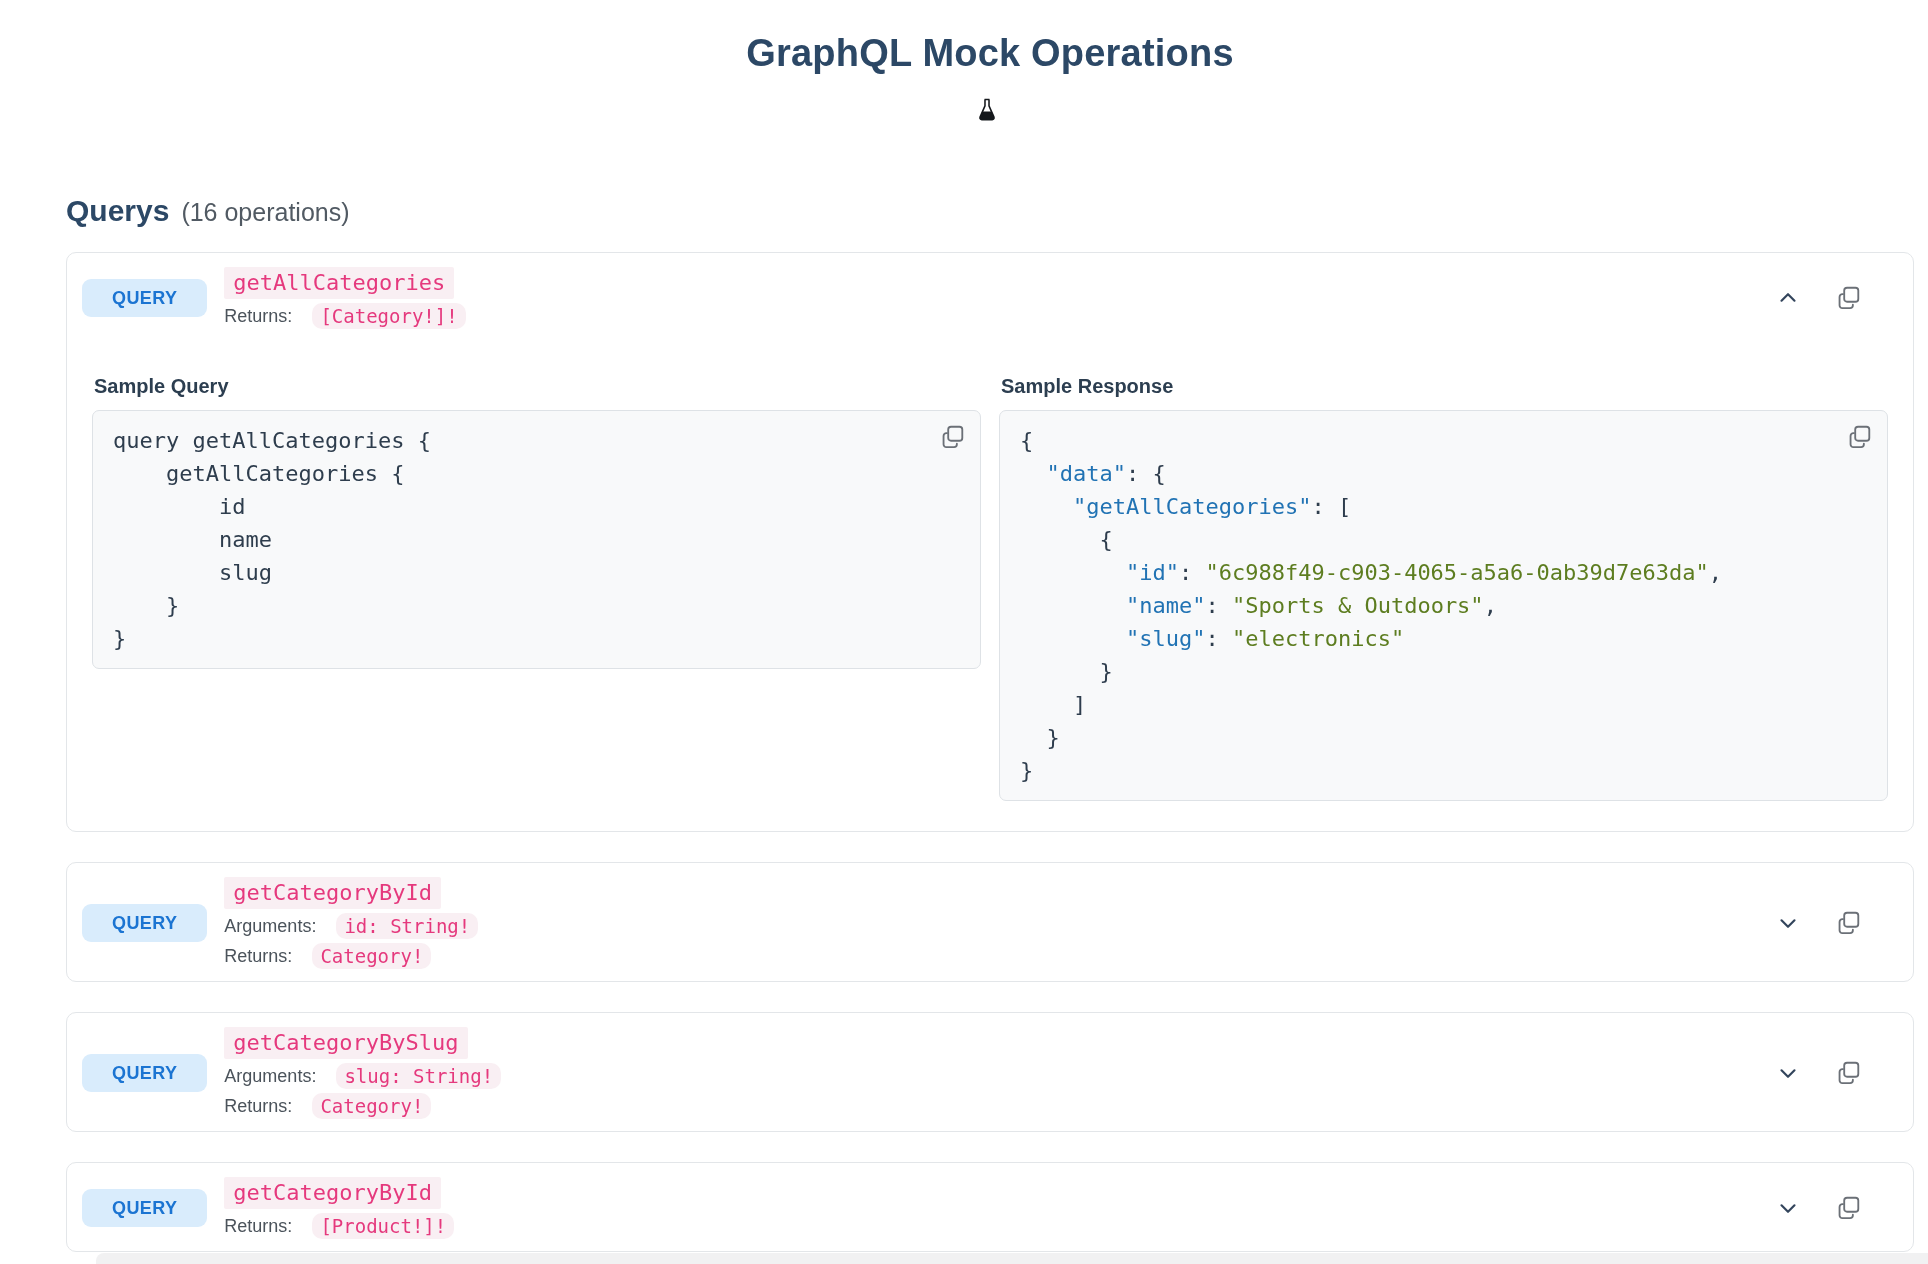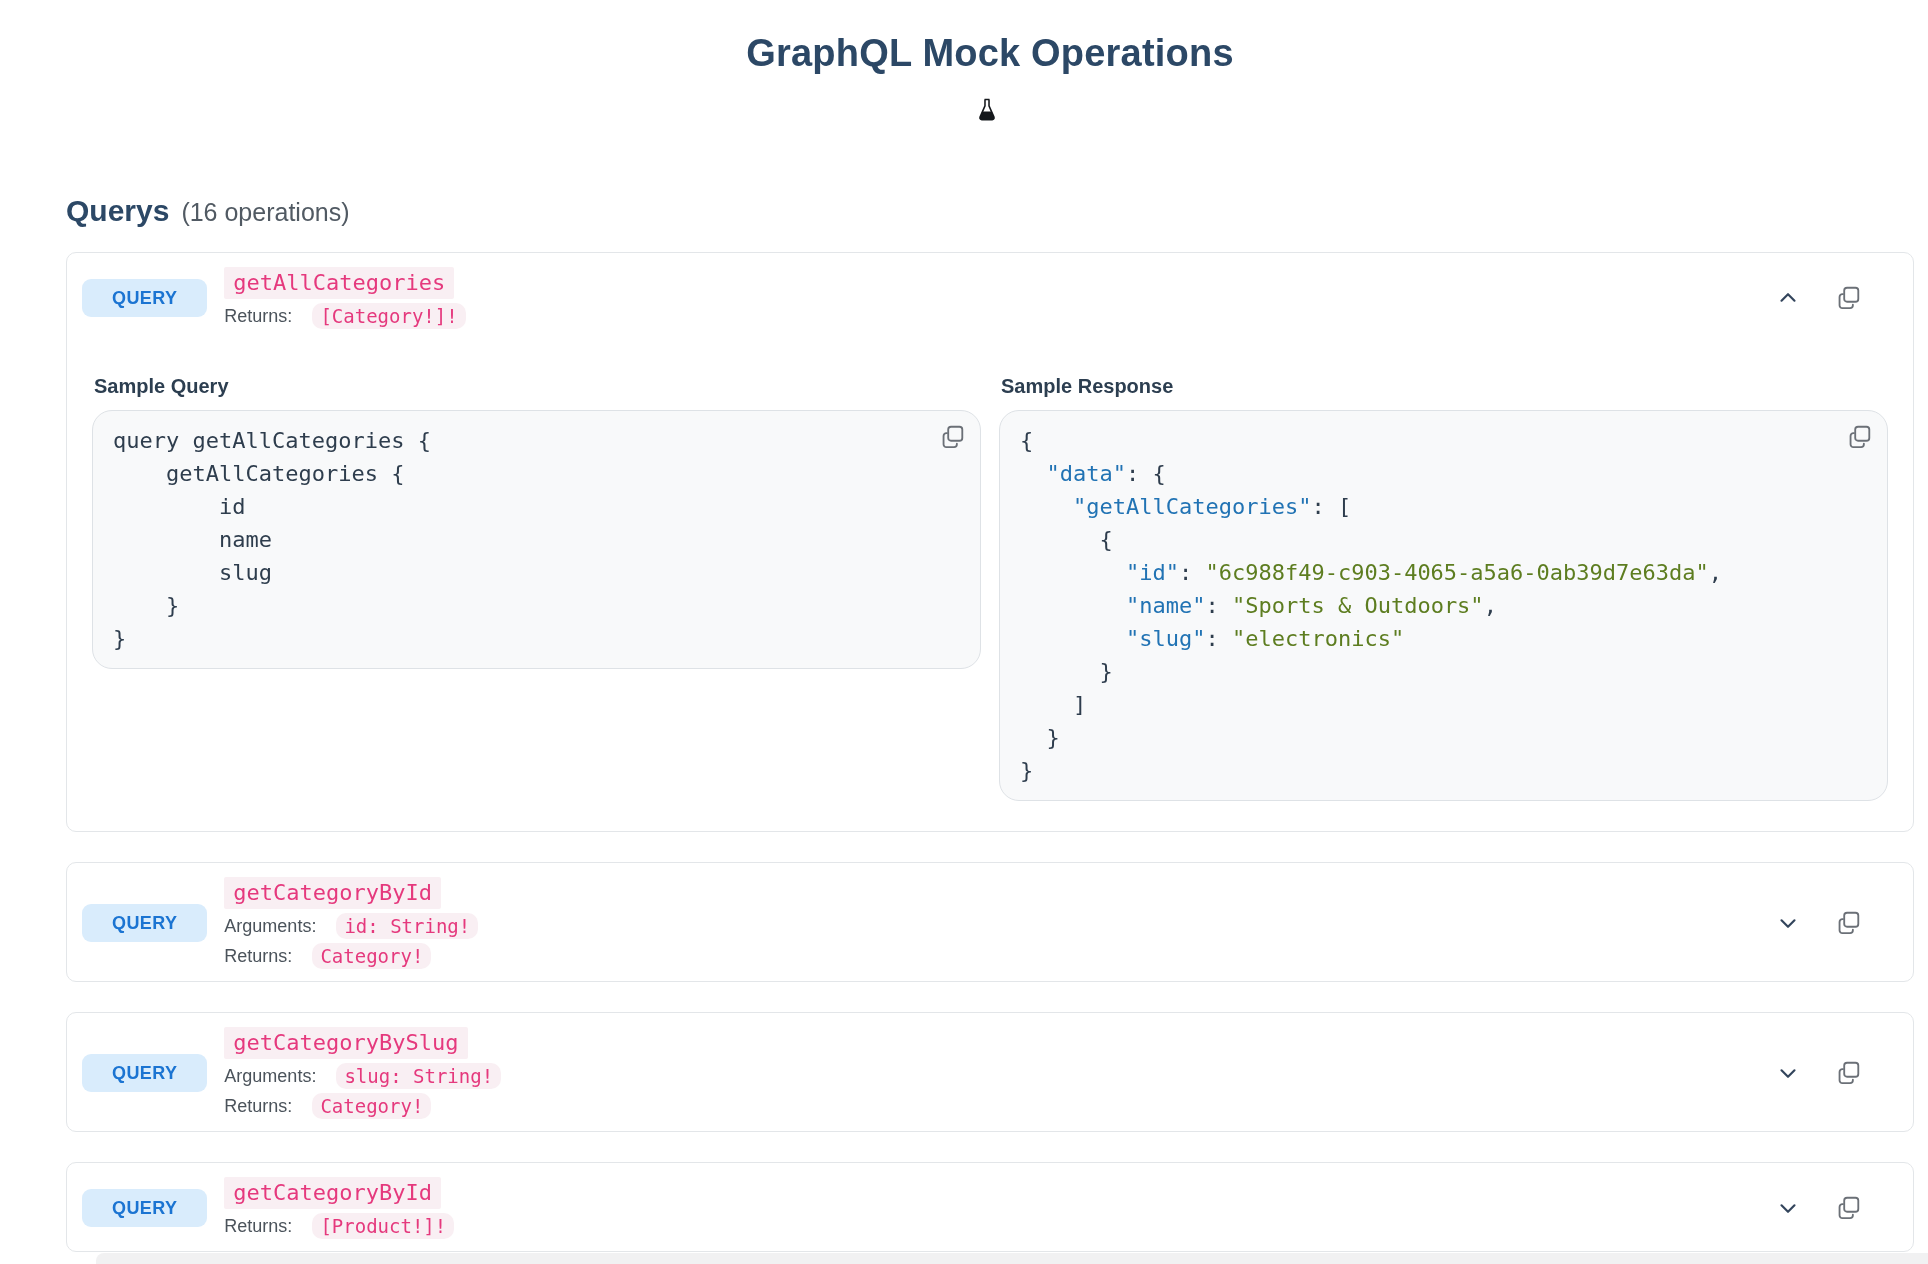--- a/index.html
+++ b/index.html
@@ -76,21 +76,21 @@
   .copy-btn svg{stroke:var(--icon-gray);}
   .op-body{
     display:grid;grid-template-columns:1fr 1fr;gap:18px;
     padding:34px 25px 30px 25px;align-items:start;
   }
   .sample-label{
     font-size:20px;font-weight:700;color:#2c3e50;margin:0 0 12px 2px;
   }
   .code-block{
     position:relative;background:var(--code-bg);border:1px solid var(--code-border);
-    border-radius:20px;padding:13px 20px;
+    border-radius:7px;padding:13px 20px;
   }
   .code-block pre{
     margin:0;font-family:"DejaVu Sans Mono",monospace;font-size:22px;
     line-height:33px;color:var(--code-text);white-space:pre;
   }
   .code-copy{position:absolute;top:13px;right:15px;}
   .tok-k{color:var(--json-key);}
   .tok-s{color:var(--json-str);}
   .bottom-strip{
     position:absolute;left:96px;right:0;bottom:0;height:11px;

